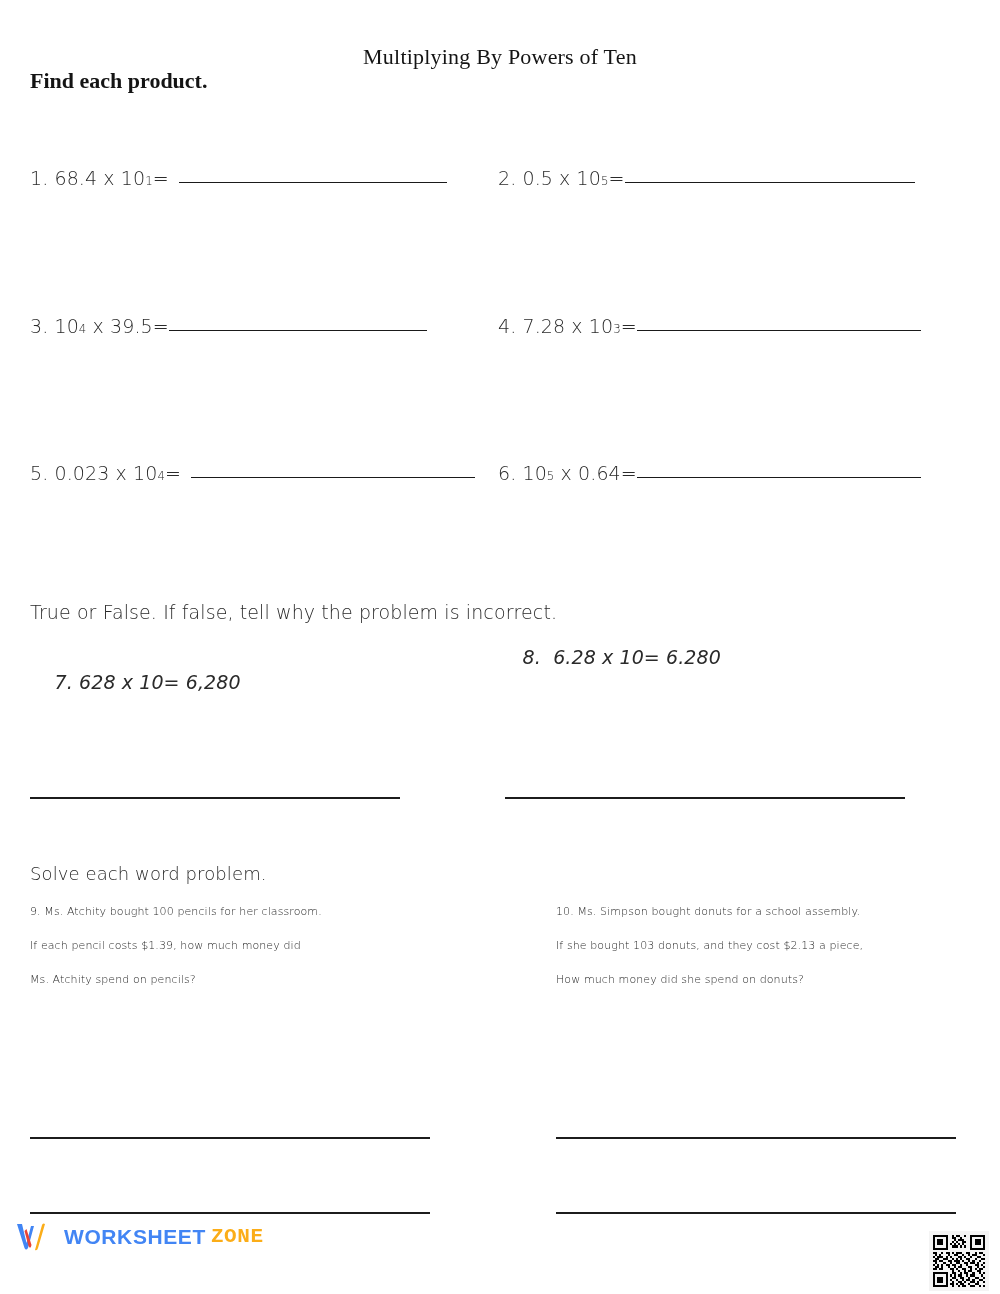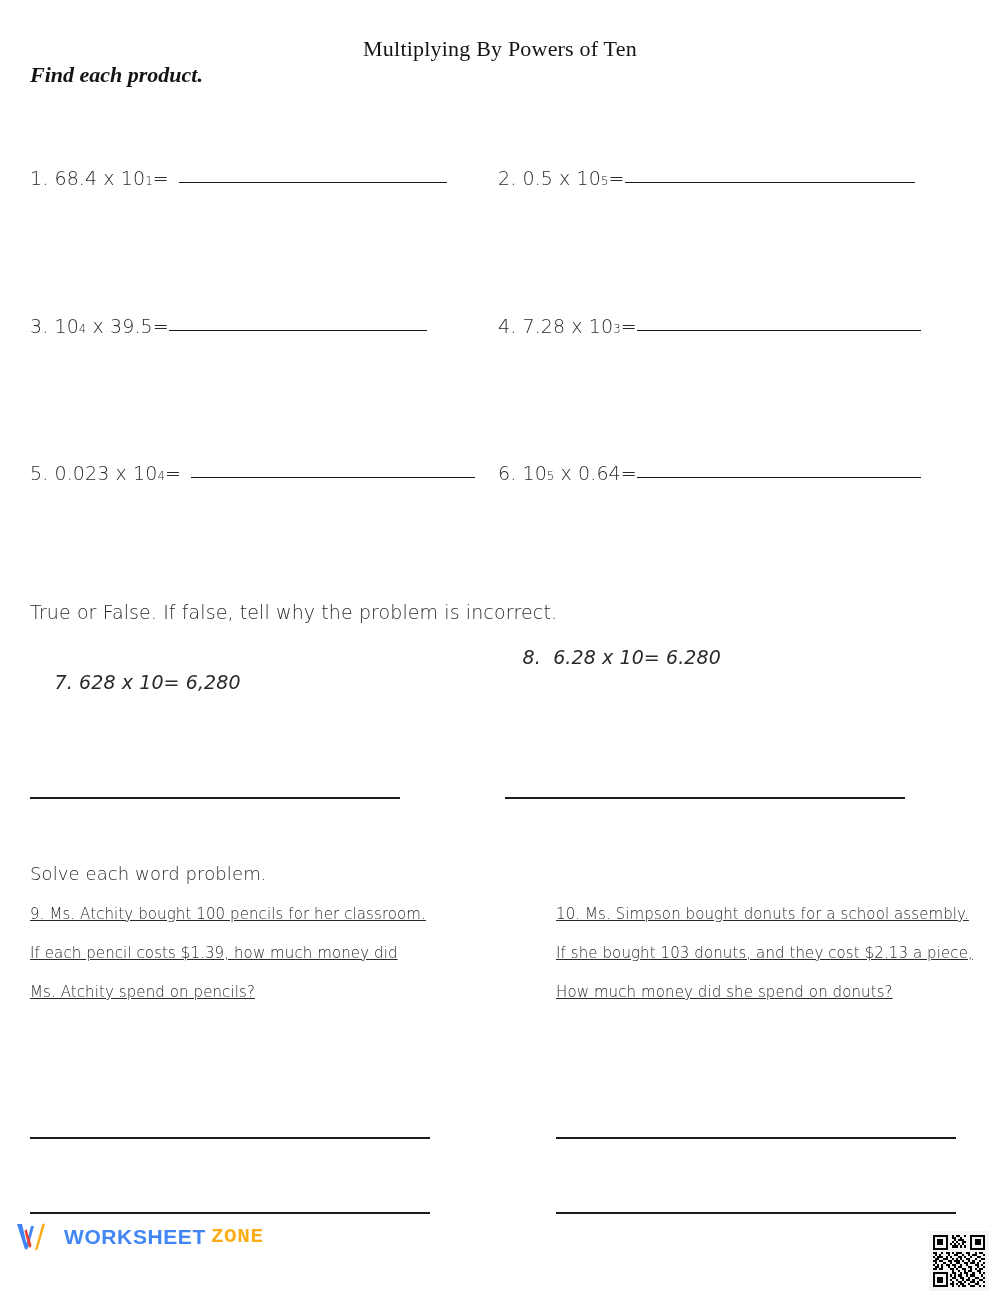--- a/index.html
+++ b/index.html
@@ -17,21 +17,21 @@
   }
 
   .page {
     position: absolute;
     inset: 0;
   }
 
   
   .title {
     position: absolute;
-    top: 36px;
+    top: 44px;
     left: 0;
     width: 1000px;
     text-align: center;
     font-family: "Liberation Serif", "DejaVu Serif", serif;
     font-size: 22px;
     font-weight: 400;
     letter-spacing: 0.2px;
     color: #141414;
   }
 
@@ -94,22 +94,21 @@
   }
 
   .prompt-line {
     position: absolute;
     font-size: 18px;
     white-space: pre;
   }
 
   .wordproblem {
     position: absolute;
-    font-size: 15px;
-    text-decoration: underline;
+    font-size: 11px;
   }
   .wordproblem .wp-line {
     white-space: pre;
     margin-bottom: 21px;
   }
 
   
   .footer-logo {
     position: absolute;
     left: 14px;
@@ -157,21 +156,21 @@
   }
   .qr svg { display: block; }
 </style>
 </head>
 <body>
 
 <div class="page">
 
   <div class="title">Multiplying By Powers of Ten</div>
 
-  <div class="section-heading-serif" style="top:62px;font-style:italic;">Find each product.</div>
+  <div class="section-heading-serif" style="top:68px;">Find each product.</div>
 
   <div class="problem hw" style="left:30px; top:167px;">
     <span class="expr">1.</span><span class="expr"> 68.4 x 10</span><sup>1</sup><span class="expr">=</span>
     <span class="blank-inline" style="width:268px; margin-left:10px;"></span>
   </div>
 
   <div class="problem hw" style="left:498px; top:167px;">
     <span class="expr">2.</span><span class="expr"> 0.5 x 10</span><sup>5</sup><span class="expr">=</span>
     <span class="blank-inline" style="width:290px; margin-left:0px;"></span>
   </div>

